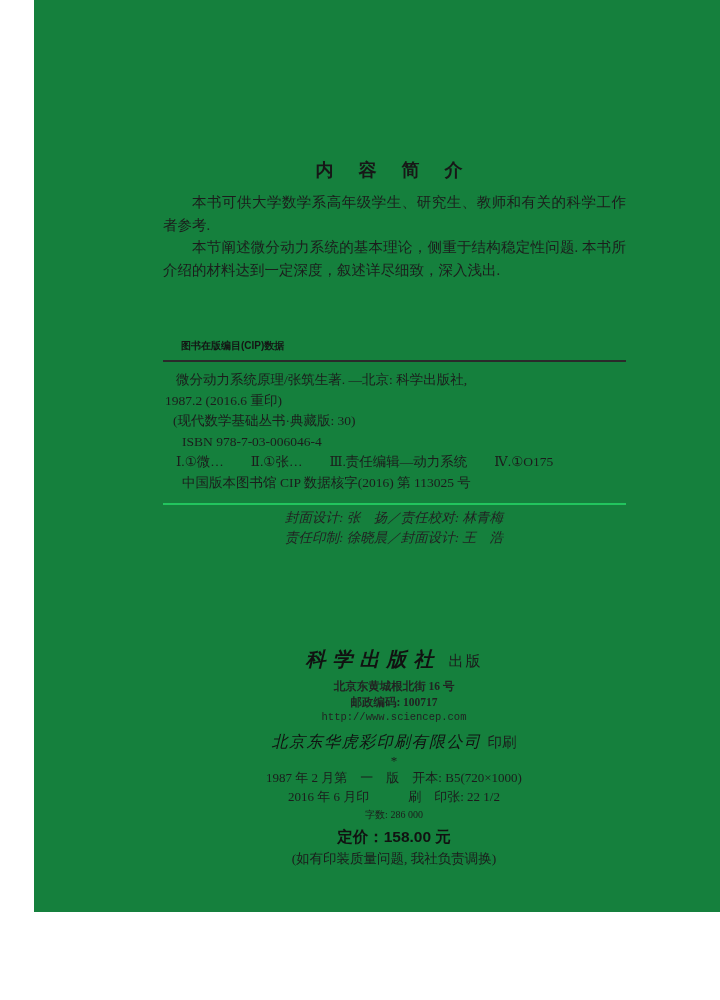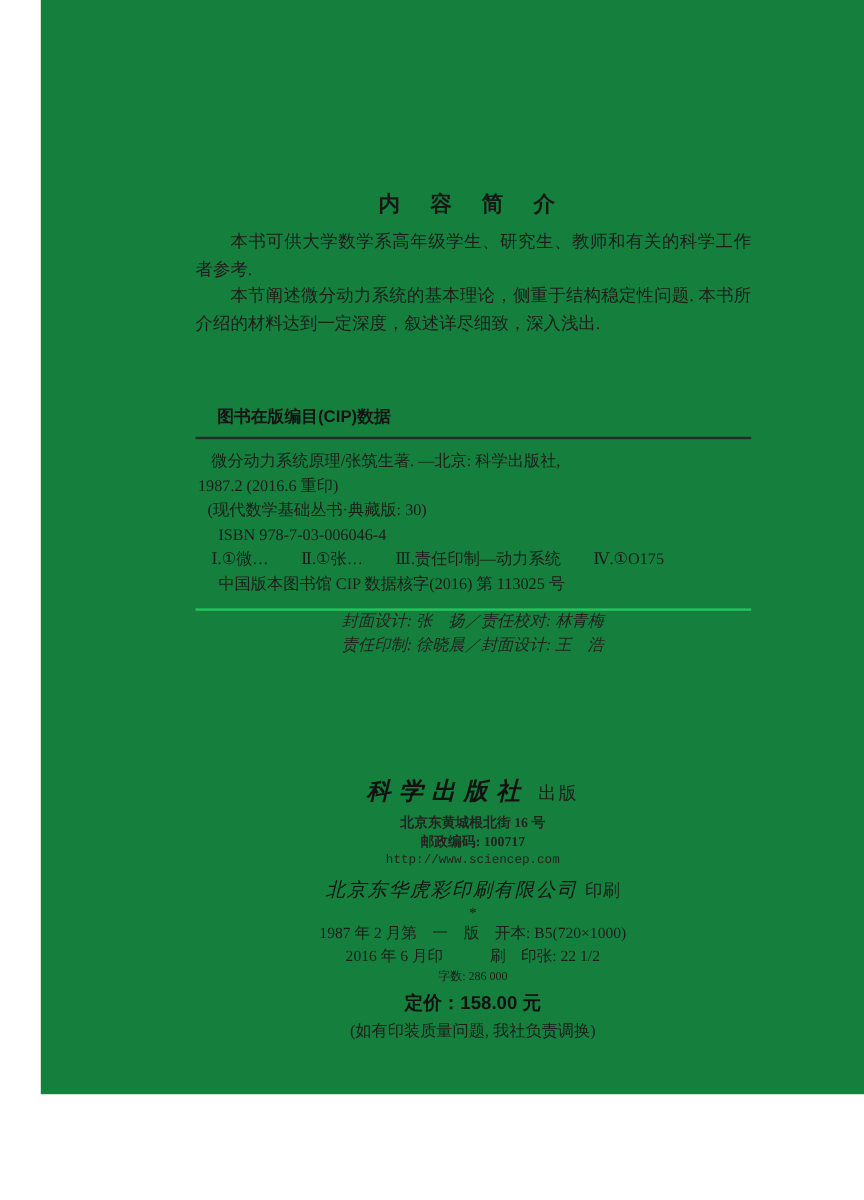--- a/index.html
+++ b/index.html
@@ -33,21 +33,21 @@
     text-align: justify;
   }
   .intro p { margin: 0; text-indent: 2em; }
 
   
   .cip {
     position: absolute;
     top: 339px; left: 129px; width: 463px;
   }
   .cip-header {
-    font-size: 14px;
+    font-size: 10px;
     padding-left: 18px;
     padding-bottom: 7px;
     color: #141414;
   }
   .cip-body {
     border-top: 2px solid #2a2a2a;
     border-bottom: 2px solid #22c55e;
     padding: 8px 0 10px 0;
     font-size: 13.5px;
     line-height: 20.5px;
@@ -121,21 +121,21 @@
     <p>本节阐述微分动力系统的基本理论，侧重于结构稳定性问题. 本书所介绍的材料达到一定深度，叙述详尽细致，深入浅出.</p>
   </div>
 
   <div class="cip">
     <div class="cip-header hei">图书在版编目(CIP)数据</div>
     <div class="cip-body">
       <div class="cip-line ind-1">微分动力系统原理/张筑生著. —北京: 科学出版社,</div>
       <div class="cip-line ind-0">1987.2 (2016.6 重印)</div>
       <div class="cip-line ind-2">(现代数学基础丛书·典藏版: 30)</div>
       <div class="cip-line ind-3">ISBN 978-7-03-006046-4</div>
-      <div class="cip-line ind-1">Ⅰ.①微…　　Ⅱ.①张…　　Ⅲ.责任印制—动力系统　　Ⅳ.①O175</div>
+      <div class="cip-line ind-1">Ⅰ.①微…　　Ⅱ.①张…　　Ⅲ.责任编辑—动力系统　　Ⅳ.①O175</div>
       <div class="cip-line ind-3">中国版本图书馆 CIP 数据核字(2016) 第 113025 号</div>
     </div>
   </div>
 
   <div class="credits">
     <div>封面设计: 张　扬／责任校对: 林青梅</div>
     <div>责任印制: 徐晓晨／封面设计: 王　浩</div>
   </div>
 
   <div class="colophon">

